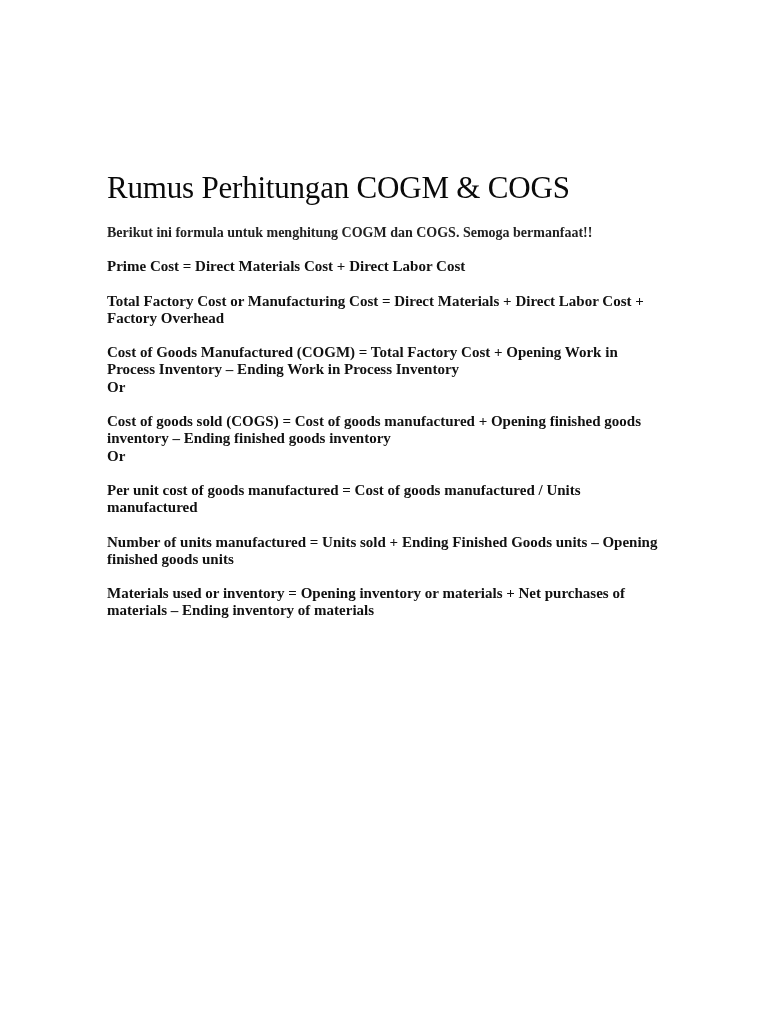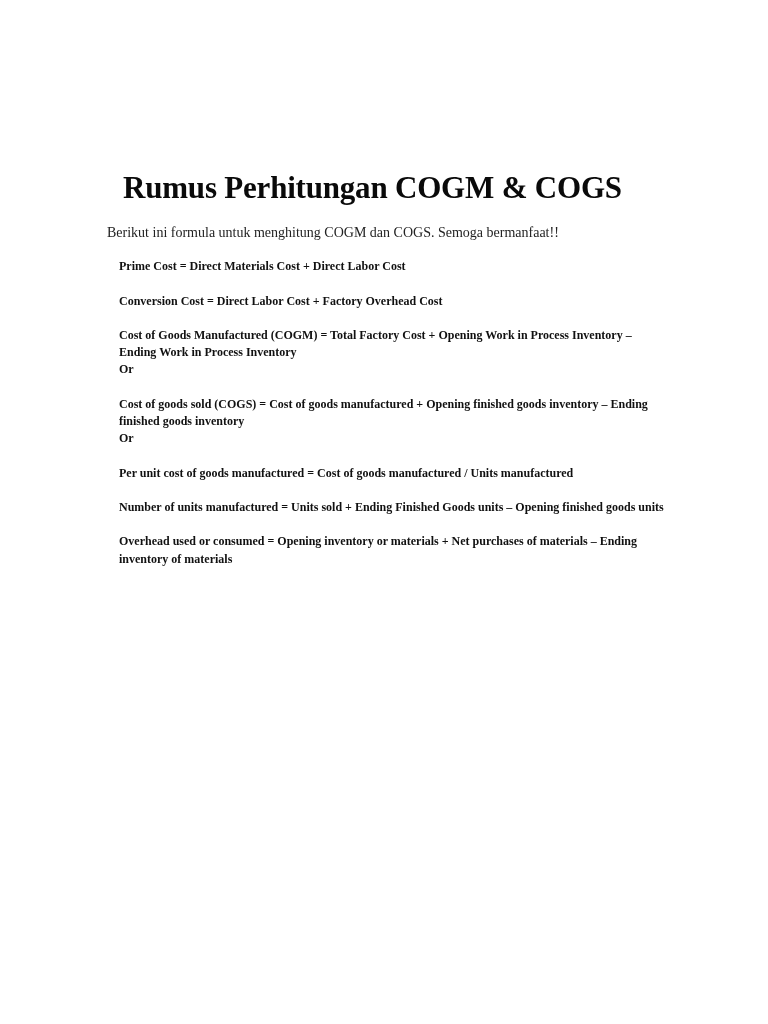--- a/index.html
+++ b/index.html
@@ -16,74 +16,74 @@
       color: #111111;
     }
     .page {
       position: absolute;
       left: 107px;
       top: 170px;
       width: 560px;
     }
     .title {
       font-size: 31px;
-      font-weight: bold;
+      font-weight: normal;
       line-height: 36px;
-      margin: 0 0 18px 16px;
+      margin: 0 0 18px 0;
       letter-spacing: -0.2px;
       color: #0a0a0a;
     }
     .intro {
       font-size: 14px;
-      font-weight: normal;
+      font-weight: bold;
       line-height: 17.3px;
       margin: 0 0 17px 0;
       color: #222222;
     }
     .formula {
-      font-size: 12px;
+      font-size: 15px;
       font-weight: bold;
       line-height: 17.3px;
-      margin: 0 0 17px 12px;
+      margin: 0 0 17px 0;
       color: #111111;
     }
     .formula .line {
       display: block;
     }
   </style>
 </head>
 <body>
 
 <div class="page">
   <h1 class="title">Rumus Perhitungan COGM &amp; COGS</h1>
   <p class="intro">Berikut ini formula untuk menghitung COGM dan COGS. Semoga bermanfaat!!</p>
 
   <p class="formula">
     <span class="line">Prime Cost = Direct Materials Cost + Direct Labor Cost</span>
   </p>
 
+  <p class="formula">
+    <span class="line">Total Factory Cost  or Manufacturing Cost = Direct Materials + Direct Labor Cost + Factory Overhead</span>
+  </p>
 
-  <p class="formula">
-    <span class="line">Conversion Cost = Direct Labor Cost + Factory Overhead Cost</span>
-  </p>
 
   <p class="formula">
     <span class="line">Cost of Goods Manufactured (COGM) = Total Factory Cost + Opening Work in Process Inventory – Ending Work in Process Inventory</span>
     <span class="line">Or</span>
   </p>
 
   <p class="formula">
     <span class="line">Cost of goods sold (COGS) = Cost of goods manufactured + Opening finished goods inventory – Ending finished goods inventory</span>
     <span class="line">Or</span>
   </p>
 
   <p class="formula">
     <span class="line">Per unit cost of goods manufactured = Cost of goods manufactured / Units manufactured</span>
   </p>
 
   <p class="formula">
     <span class="line">Number of units manufactured = Units sold + Ending Finished Goods units – Opening finished goods units</span>
   </p>
 
   <p class="formula">
-    <span class="line">Overhead used or consumed = Opening inventory or materials + Net purchases of materials – Ending inventory of materials</span>
+    <span class="line">Materials used or inventory = Opening inventory or materials + Net purchases of materials – Ending inventory of materials</span>
   </p>
 </div>
 
 </body></html>

